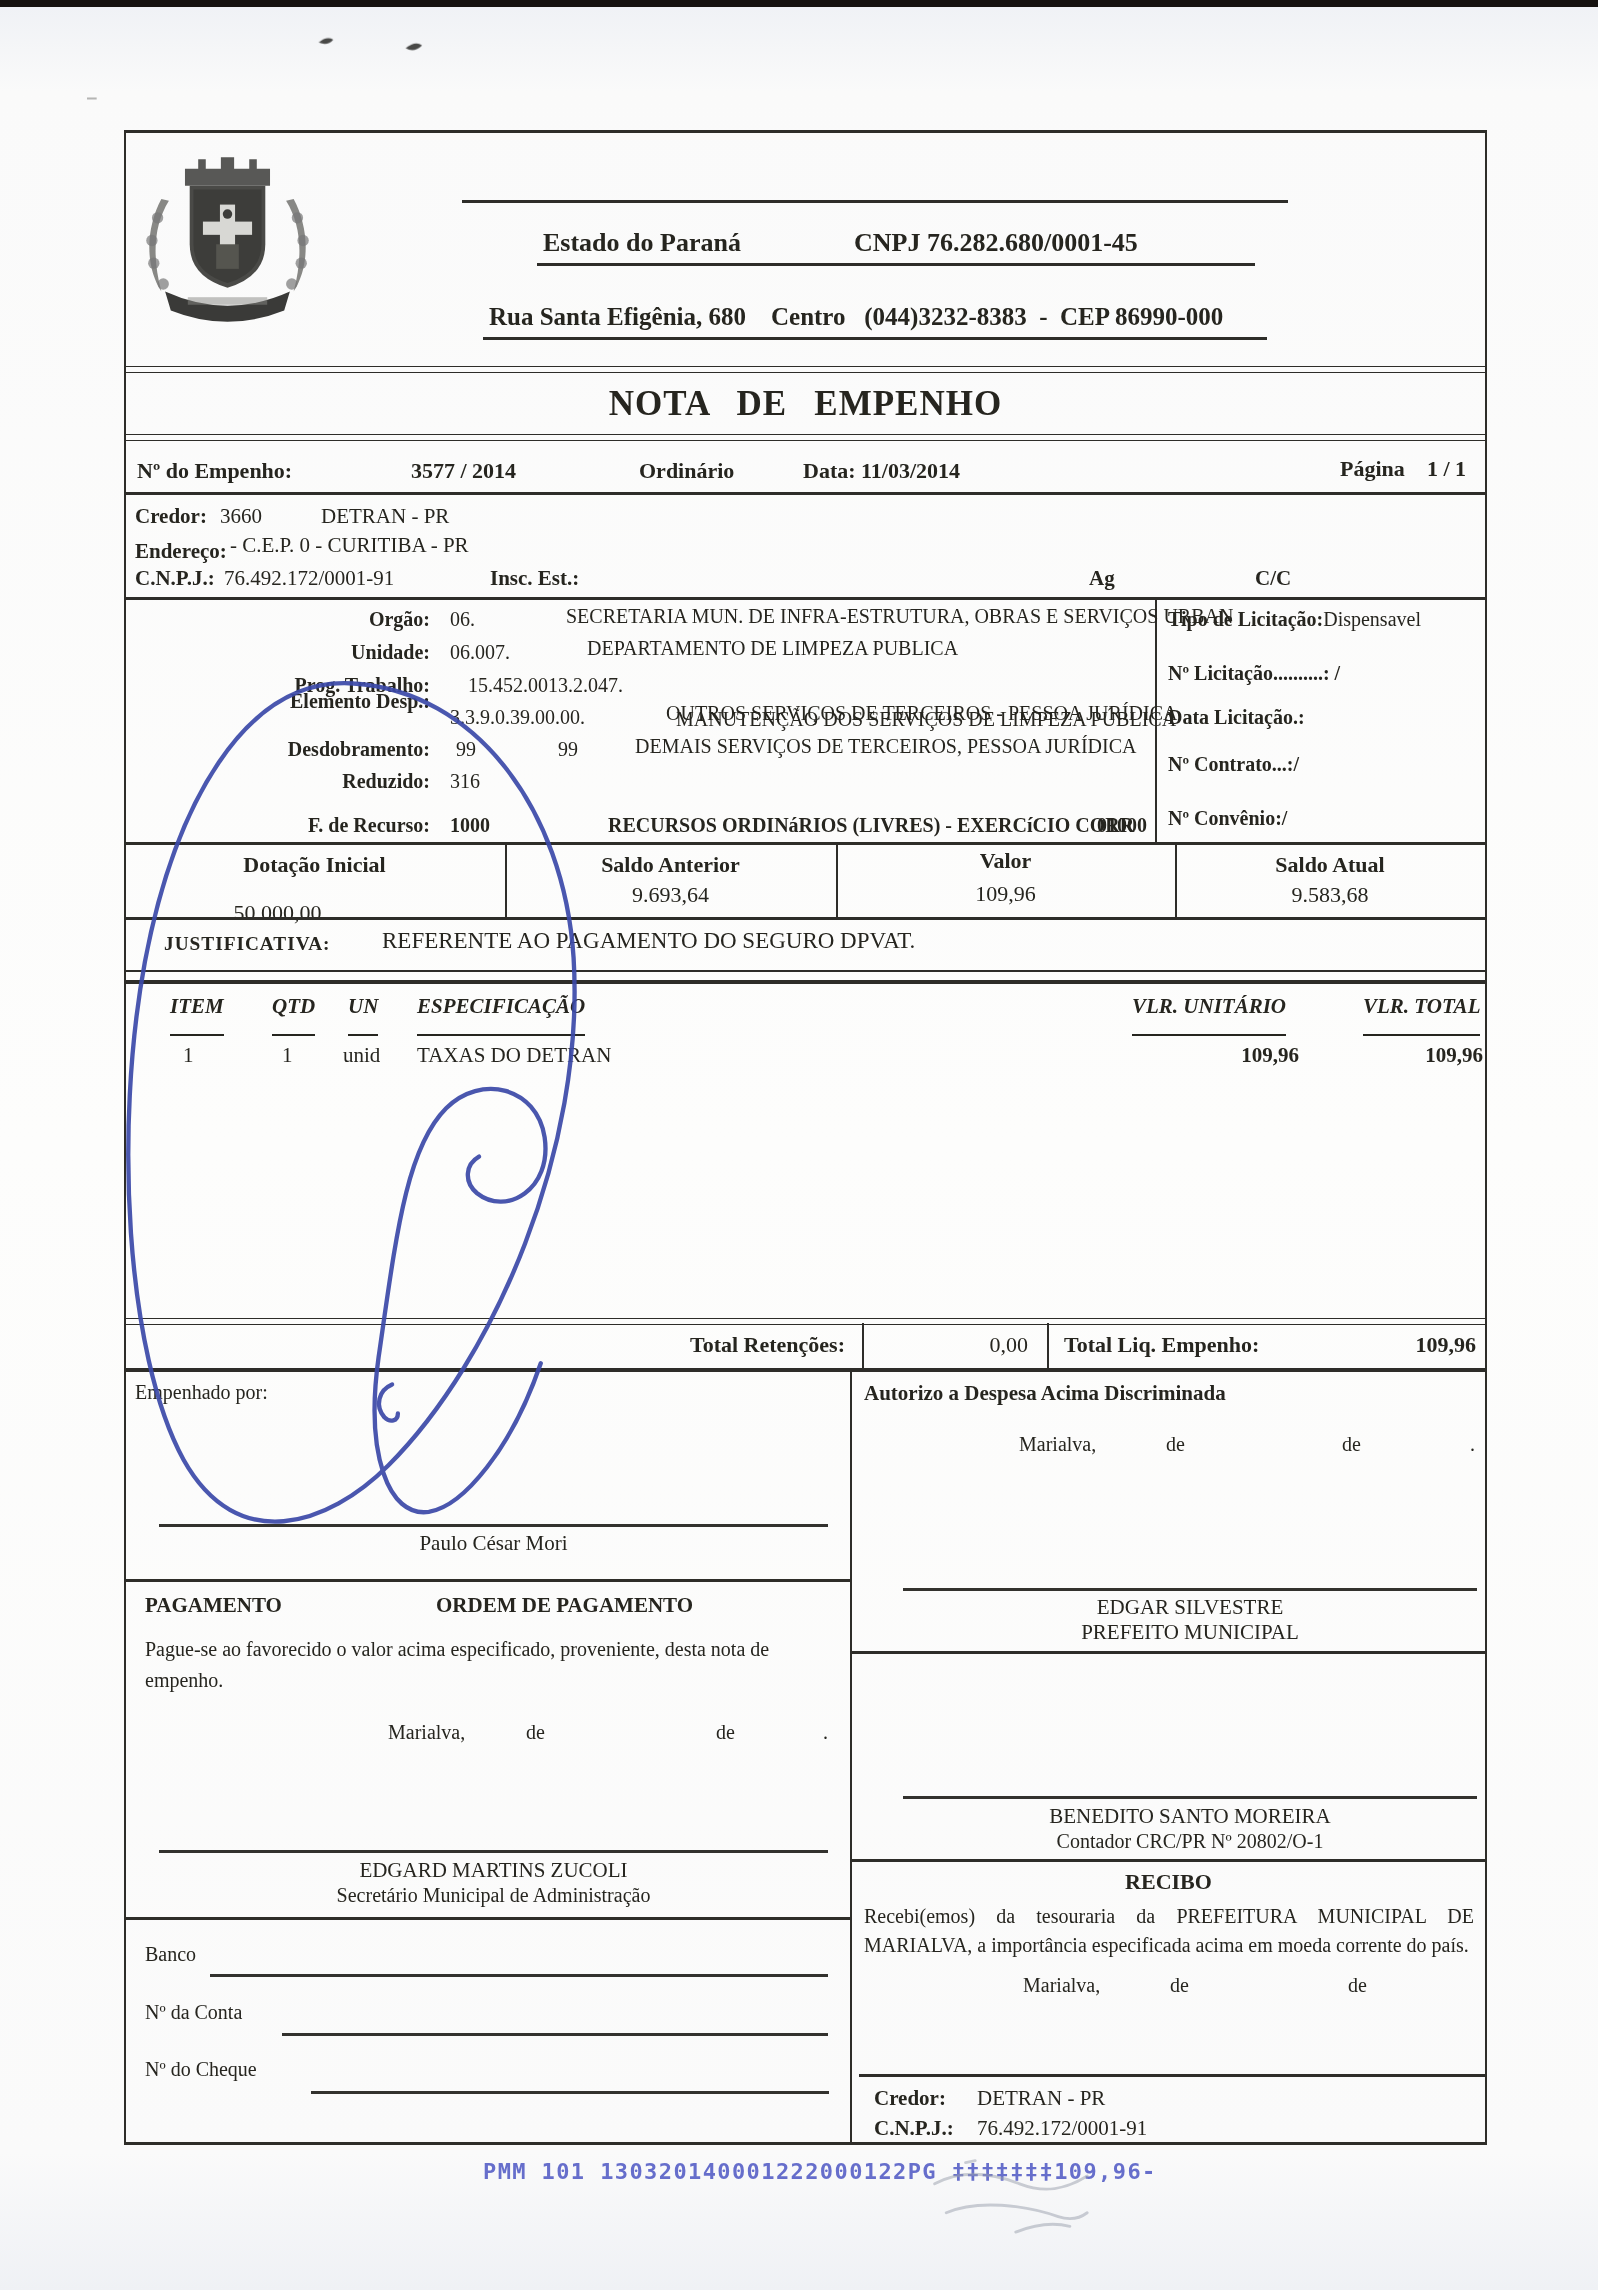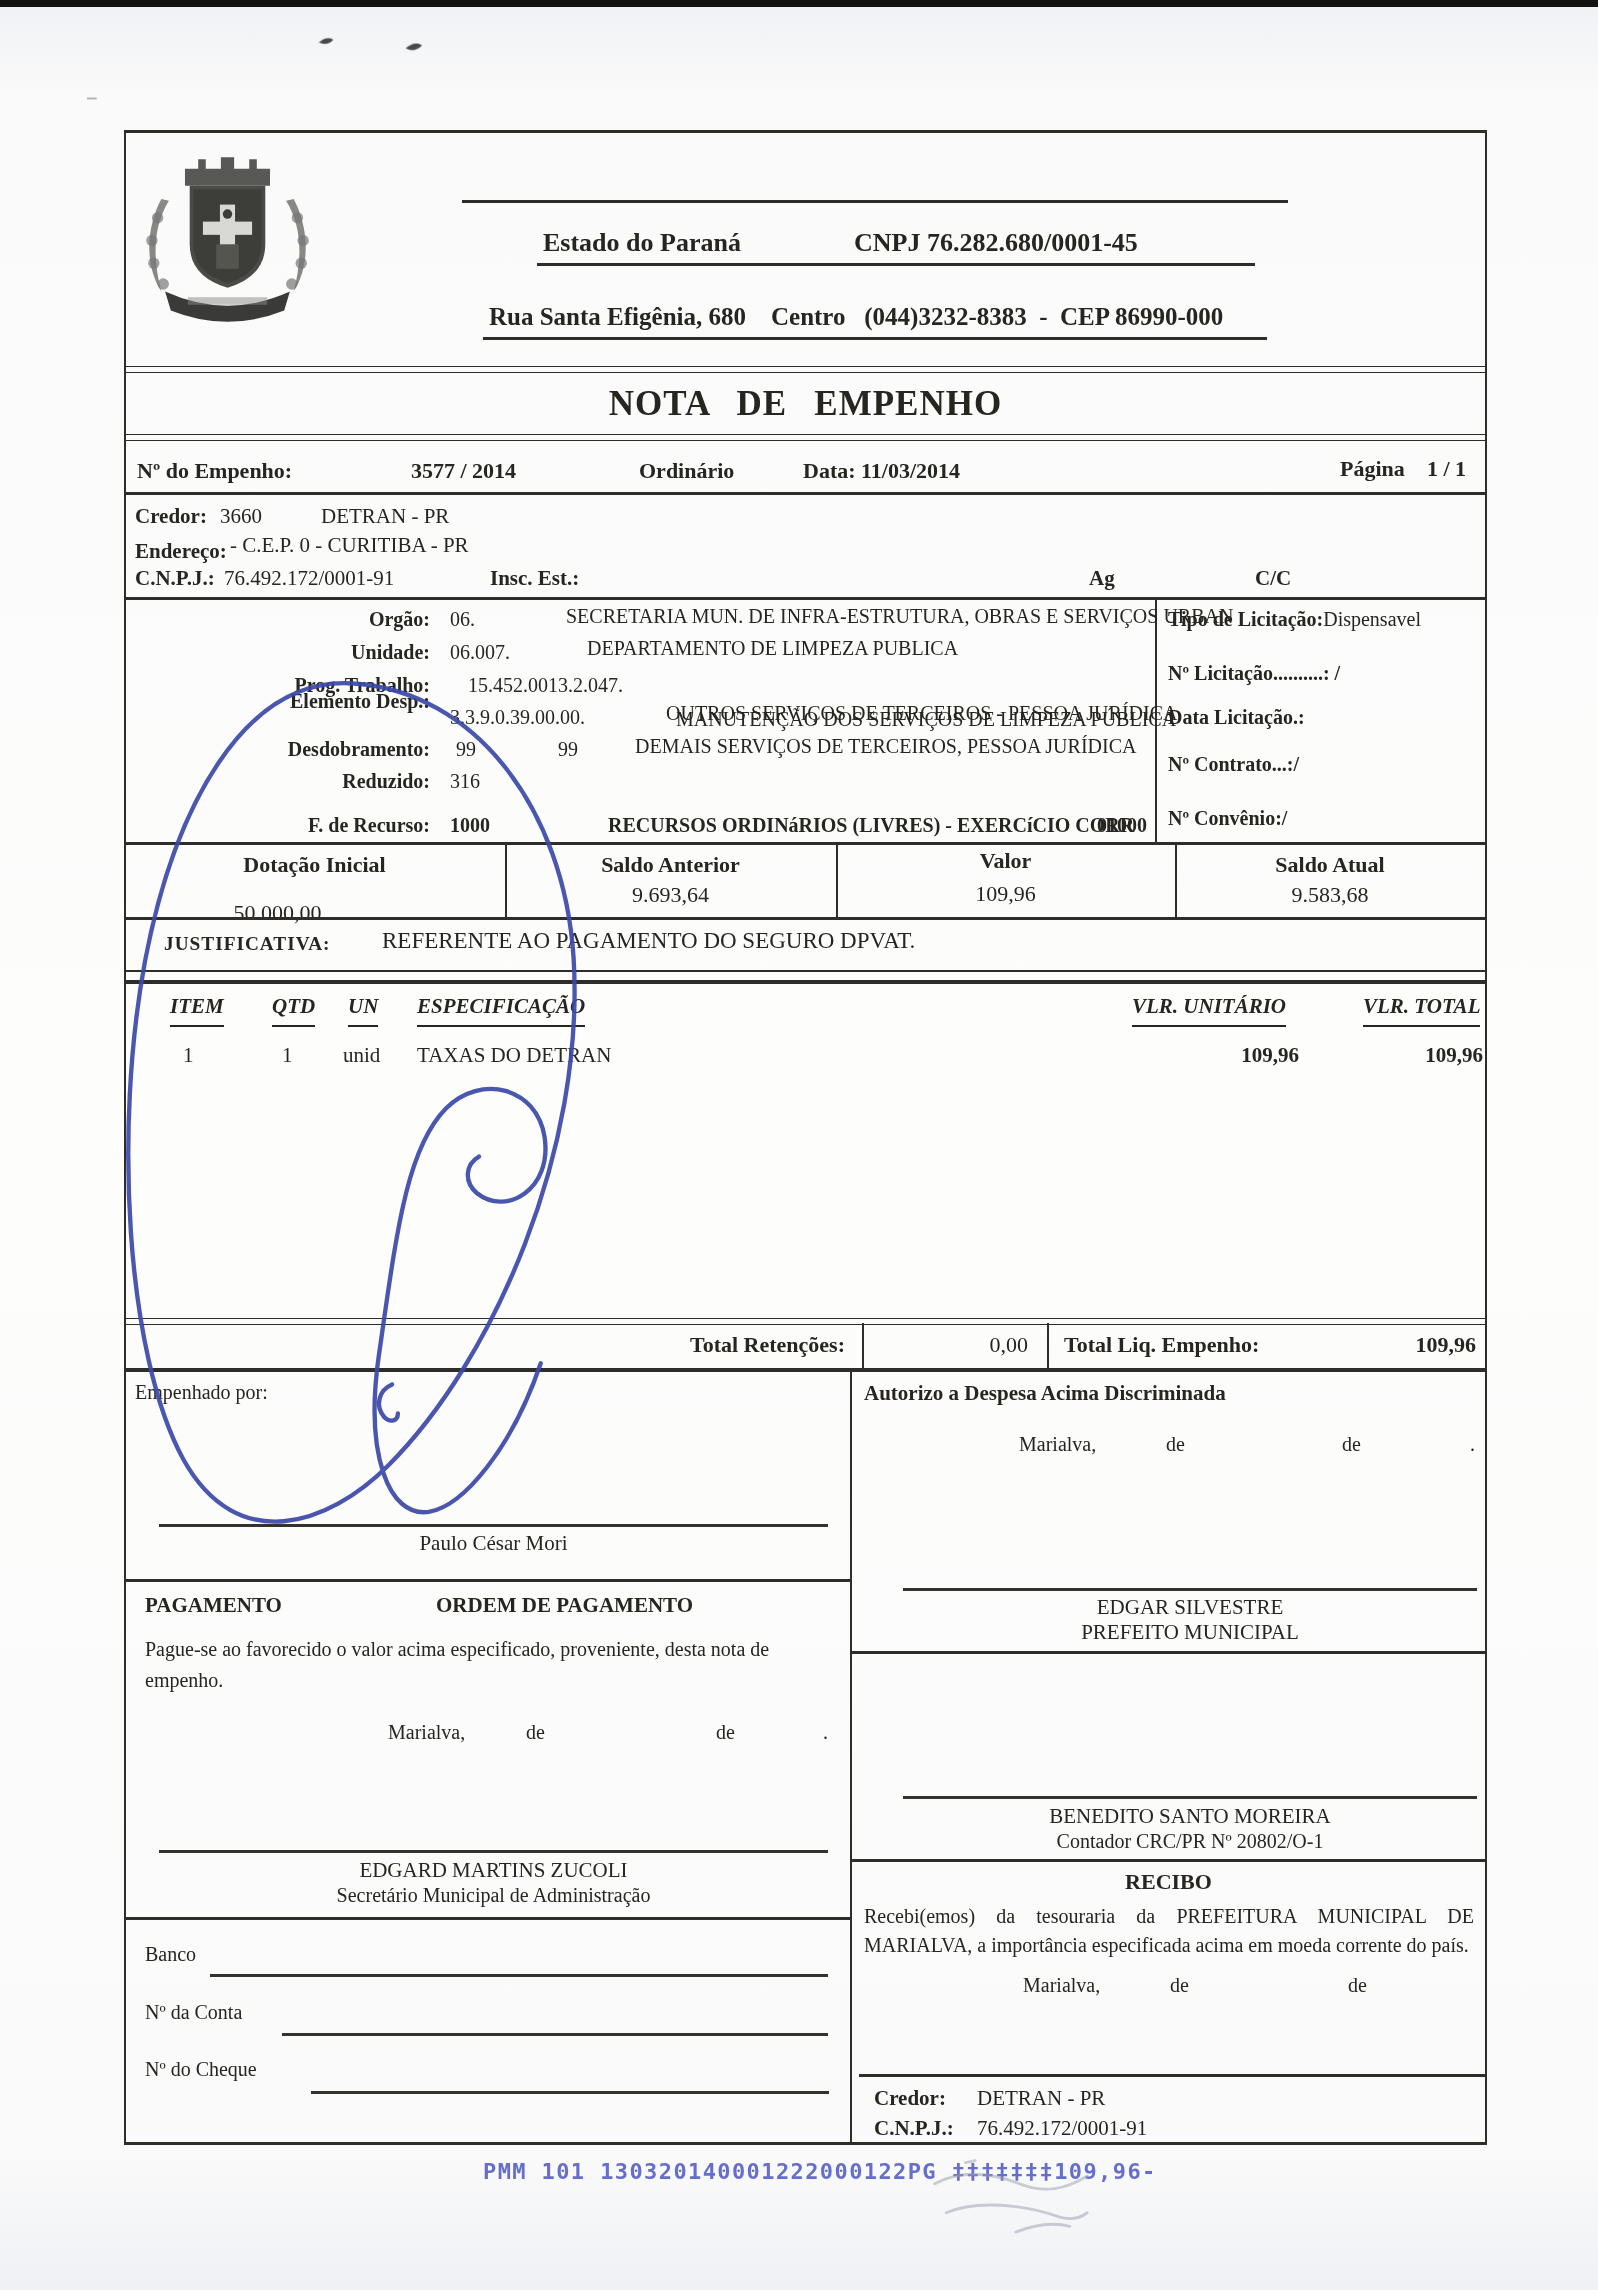--- a/index.html
+++ b/index.html
@@ -12,21 +12,21 @@
   .dline{position:absolute;height:4.8px;border-top:1.9px solid #2e2d29;border-bottom:1.9px solid #2e2d29;}
   .b{font-weight:bold;}
   .pre{white-space:pre;}
   .ctr{text-align:center;}
   .rt{text-align:right;}
   .t21{font-size:20px;}
   .t22{font-size:21px;}
   .t23{font-size:22px;}
   .hdr-underline{position:absolute;background:#2e2d29;height:2.9px;}
   .sig{position:absolute;background:#33322e;height:2.9px;}
-  .itmhead{font-weight:bold;font-style:italic;border-bottom:2.9px solid #26251f;padding-bottom:6px;font-size:21px;}
+  .itmhead{font-weight:bold;font-style:italic;border-bottom:2.9px solid #26251f;padding-bottom:15px;font-size:21px;}
   .stamp{font-family:"DejaVu Sans Mono","Liberation Mono",monospace;font-weight:bold;
          color:#5a63c8;font-size:22px;letter-spacing:1.4px;opacity:.92;}
   svg{display:block;}
 </style>
 </head>
 <body>
 
 <div class="page">
 
   <div class="abs" style="left:0;top:0;width:1599px;height:6.8px;background:#161210;"></div>

